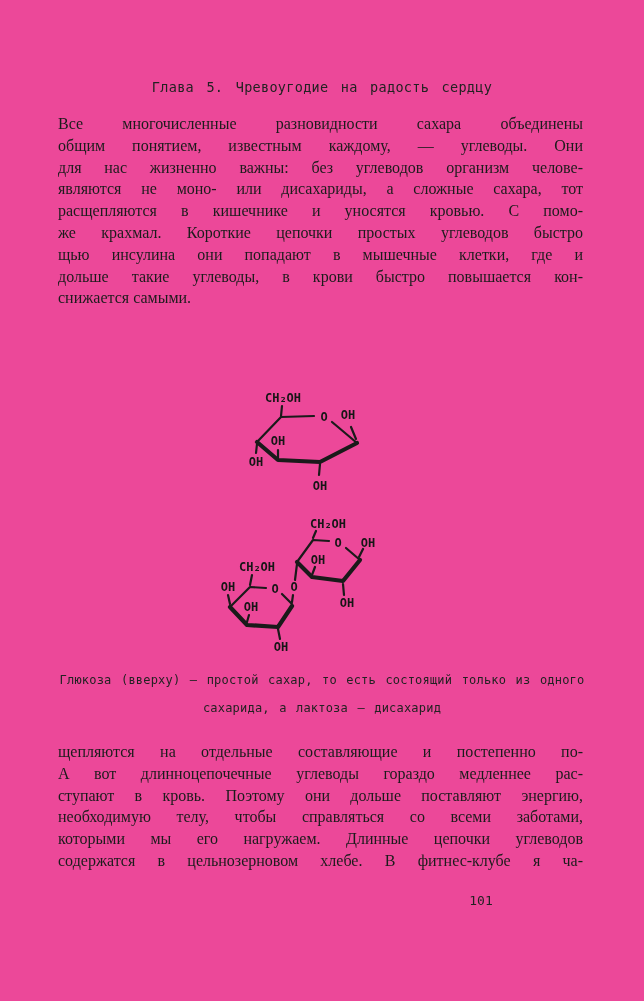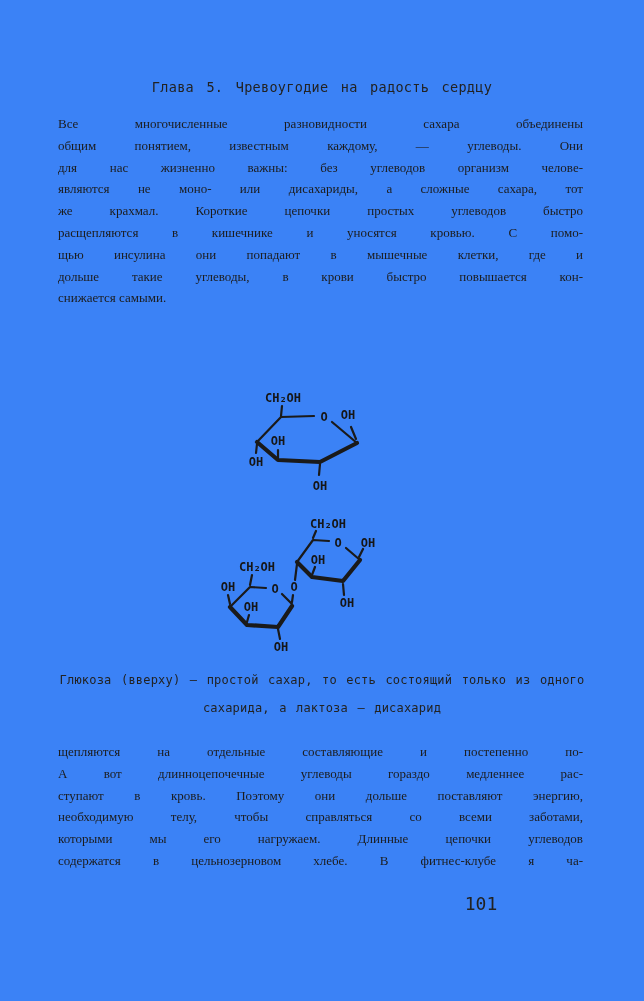--- a/index.html
+++ b/index.html
@@ -1,39 +1,39 @@
 <!DOCTYPE html>
 <html lang="ru"><head>
 <meta charset="utf-8">
 <title>Book page</title>
 <style>
   html,body{margin:0;padding:0;background:#e8e8e8;}
   .page{
     position:relative;
     width:644px;height:1001px;
     margin:0 auto;
-    background:#3b82f6;
+    background:#ec4899;
     overflow:hidden;
     color:#1e1e1e;
   }
   
   .hand{
     font-family:"DejaVu Sans Mono","Liberation Mono",monospace;
     color:#222;
   }
   .running-head{
     position:absolute;left:0;top:79px;width:644px;
     text-align:center;
     font-size:13.5px;letter-spacing:0.3px;word-spacing:4px;
     white-space:nowrap;
   }
   .body-text{
     position:absolute;
     font-family:"Liberation Serif","DejaVu Serif",serif;
-    font-size:13px;
+    font-size:16px;
     color:#1c1c1c;
   }
   .para1{left:58px;top:113px;width:525px;}
   .para2{left:58px;top:741px;width:525px;}
   .text-line{
     height:21.8px;line-height:21.8px;
     text-align:justify;text-align-last:justify;
     overflow:hidden;white-space:normal;
   }
   .text-line.last-left{text-align-last:left;}
@@ -41,21 +41,21 @@
     position:absolute;left:42px;top:667px;width:560px;
     text-align:center;
   }
   .cap-line{
     font-size:12px;letter-spacing:0.2px;word-spacing:2px;
     line-height:27.5px;height:27.5px;
     white-space:nowrap;
   }
   .page-number{
     position:absolute;left:460px;top:893px;width:42px;
-    text-align:center;font-size:18px;
+    text-align:center;font-size:13px;
   }
   .diagram{position:absolute;overflow:visible;}
   .diagram.glucose{left:238px;top:386px;width:132px;height:112px;}
   .diagram.lactose{left:206px;top:514px;width:180px;height:148px;}
   .diagram path{fill:none;stroke:#1a1a1a;stroke-linecap:round;stroke-linejoin:round;}
   .diagram g.thin path{stroke-width:2.2px;}
   .diagram g.thick path{stroke-width:4.2px;}
   .diagram text{
     font-family:"DejaVu Sans Mono","Liberation Mono",monospace;
     font-weight:bold;font-size:12px;fill:#161616;
@@ -67,22 +67,22 @@
 
 <div class="page">
 
   <div class="running-head hand">Глава 5. Чревоугодие на радость сердцу</div>
 
   <div class="body-text para1">
       <div class="text-line">Все многочисленные разновидности сахара объединены</div>
       <div class="text-line">общим понятием, известным каждому, — углеводы. Они</div>
       <div class="text-line">для нас жизненно важны: без углеводов организм челове-</div>
       <div class="text-line">являются не моно- или дисахариды, а сложные сахара, тот</div>
+      <div class="text-line">расщепляются в кишечнике и уносятся кровью. С помо-</div>
       <div class="text-line">же крахмал. Короткие цепочки простых углеводов быстро</div>
-      <div class="text-line">расщепляются в кишечнике и уносятся кровью. С помо-</div>
       <div class="text-line">щью инсулина они попадают в мышечные клетки, где и</div>
       <div class="text-line">дольше такие углеводы, в крови быстро повышается кон-</div>
       <div class="text-line last-left">снижается самыми.</div>
     </div>
 
   <svg class="diagram glucose" viewBox="238 386 132 112">
     <g class="thin">
       <path d="M257,442 L281,417 L314,416"></path>
       <path d="M332,422 L357,443"></path>
       <path d="M281,416 L282,406"></path>

